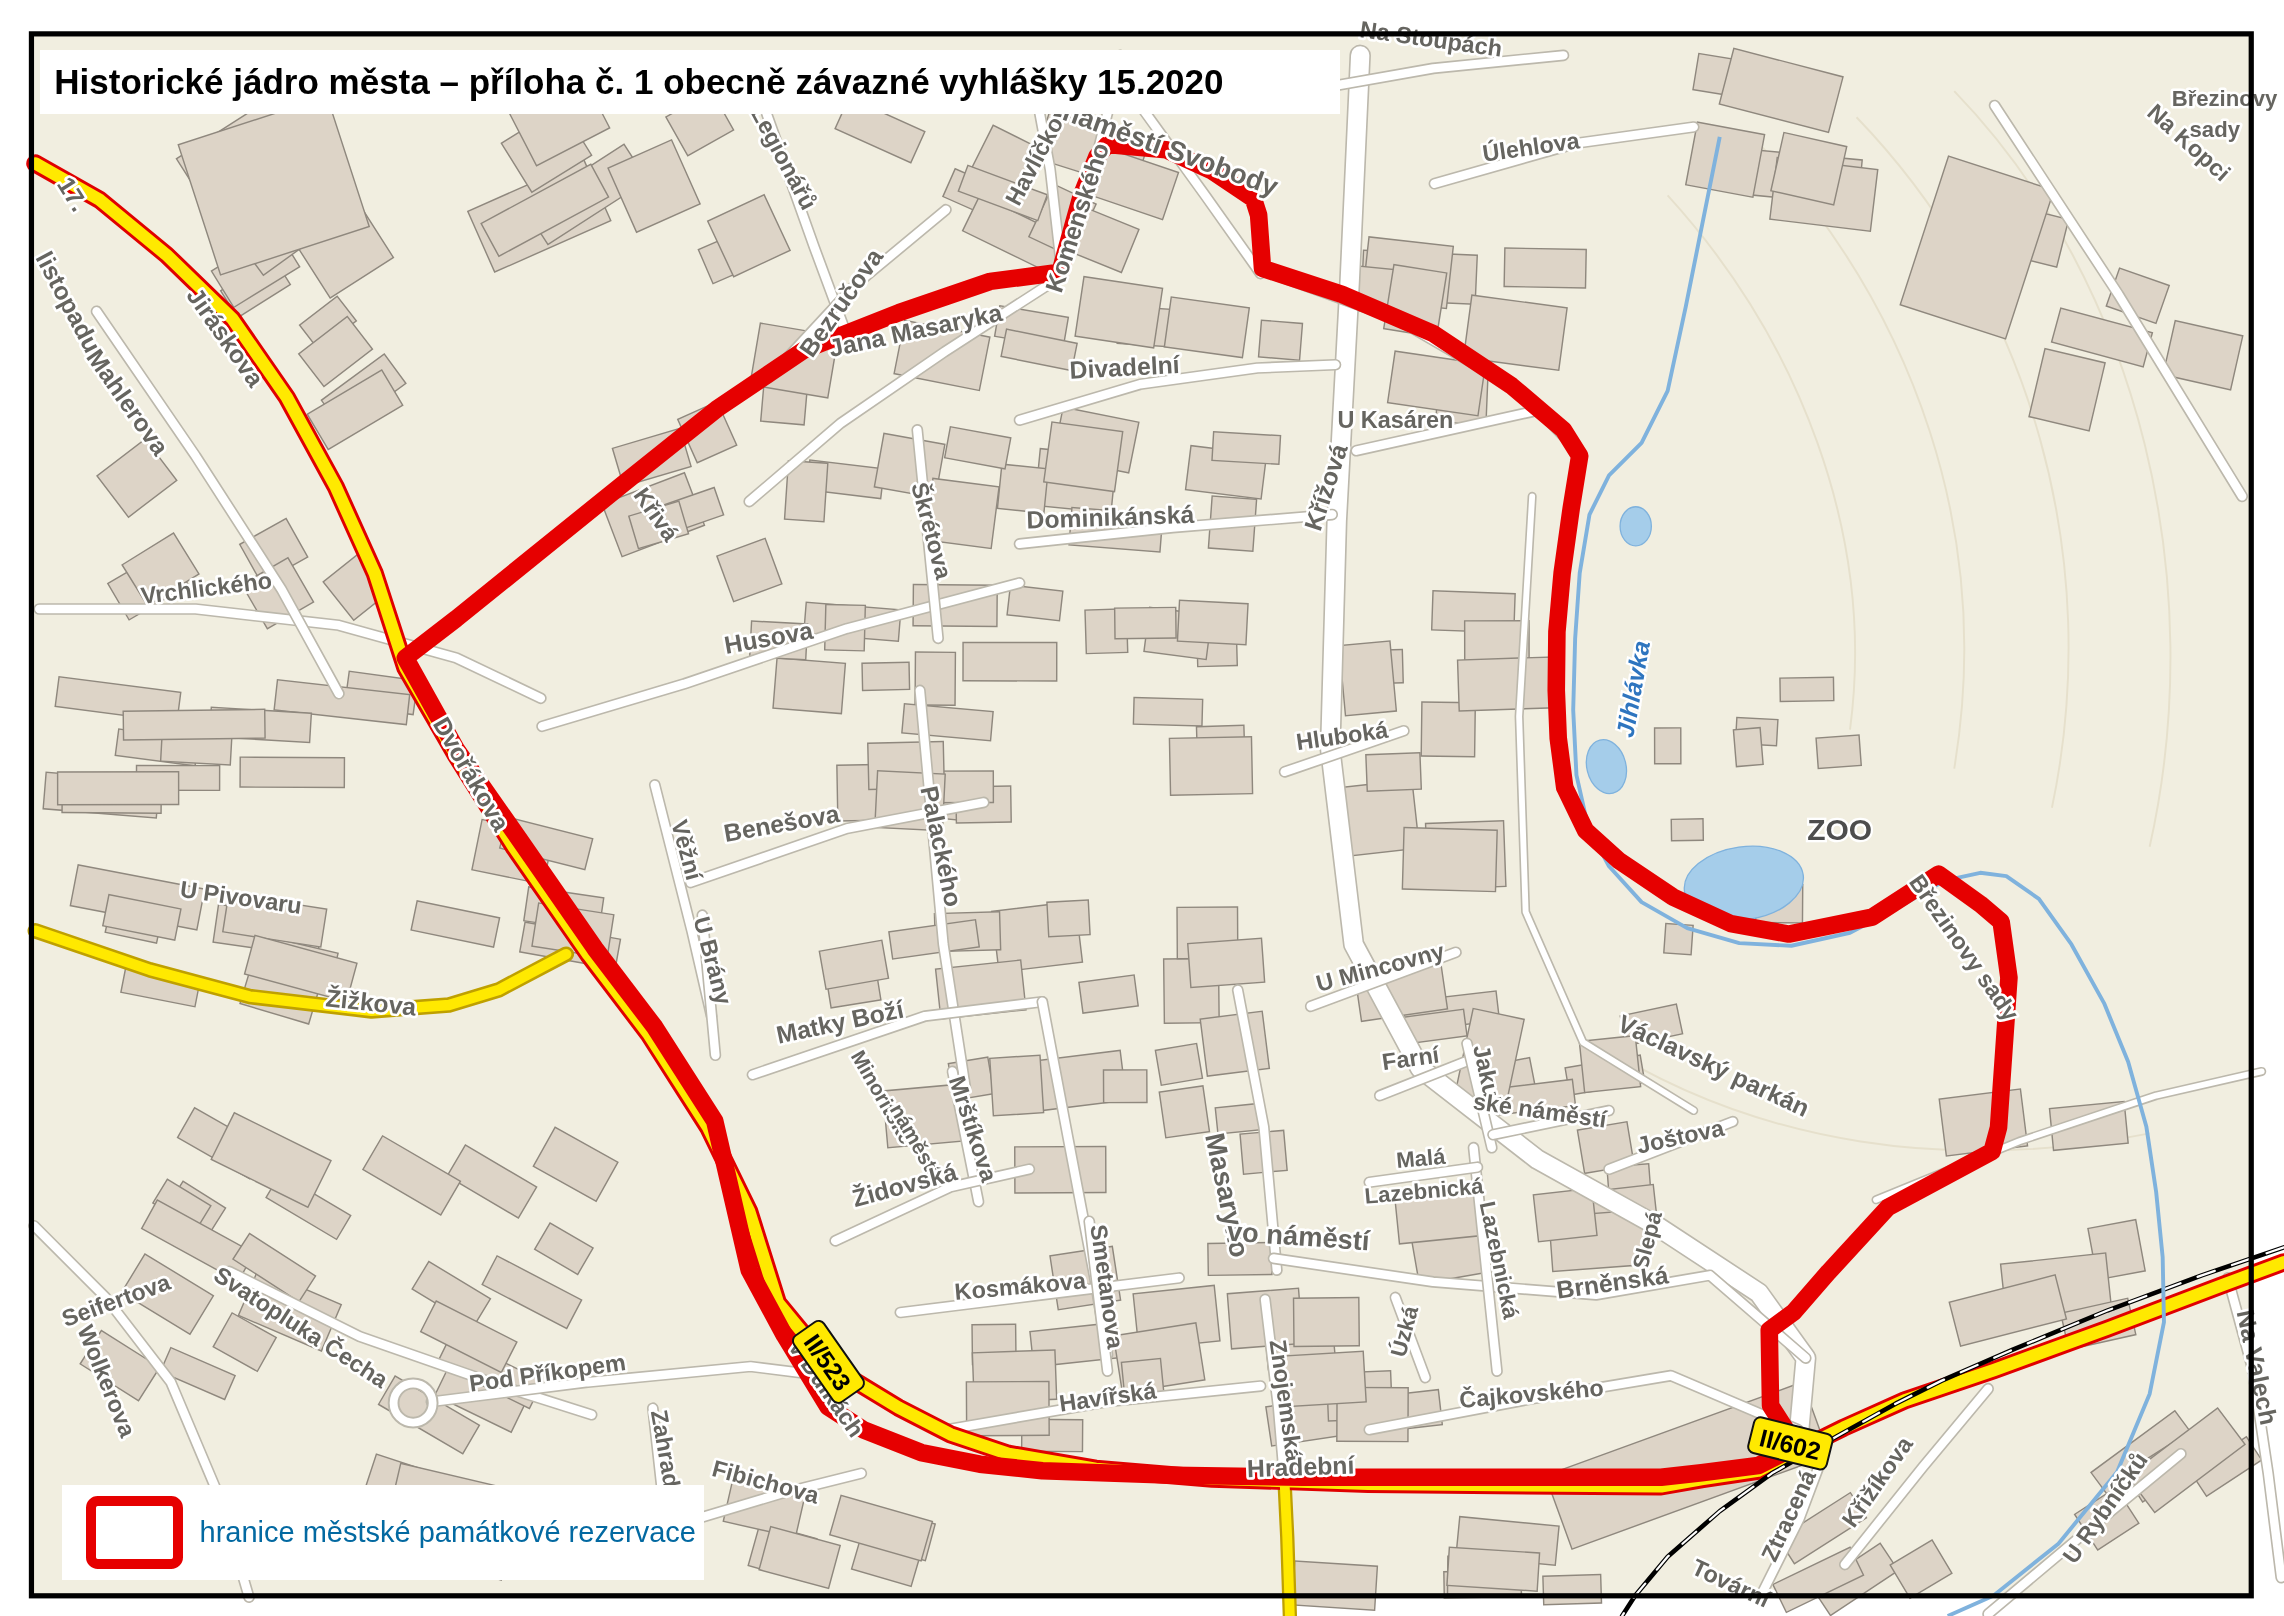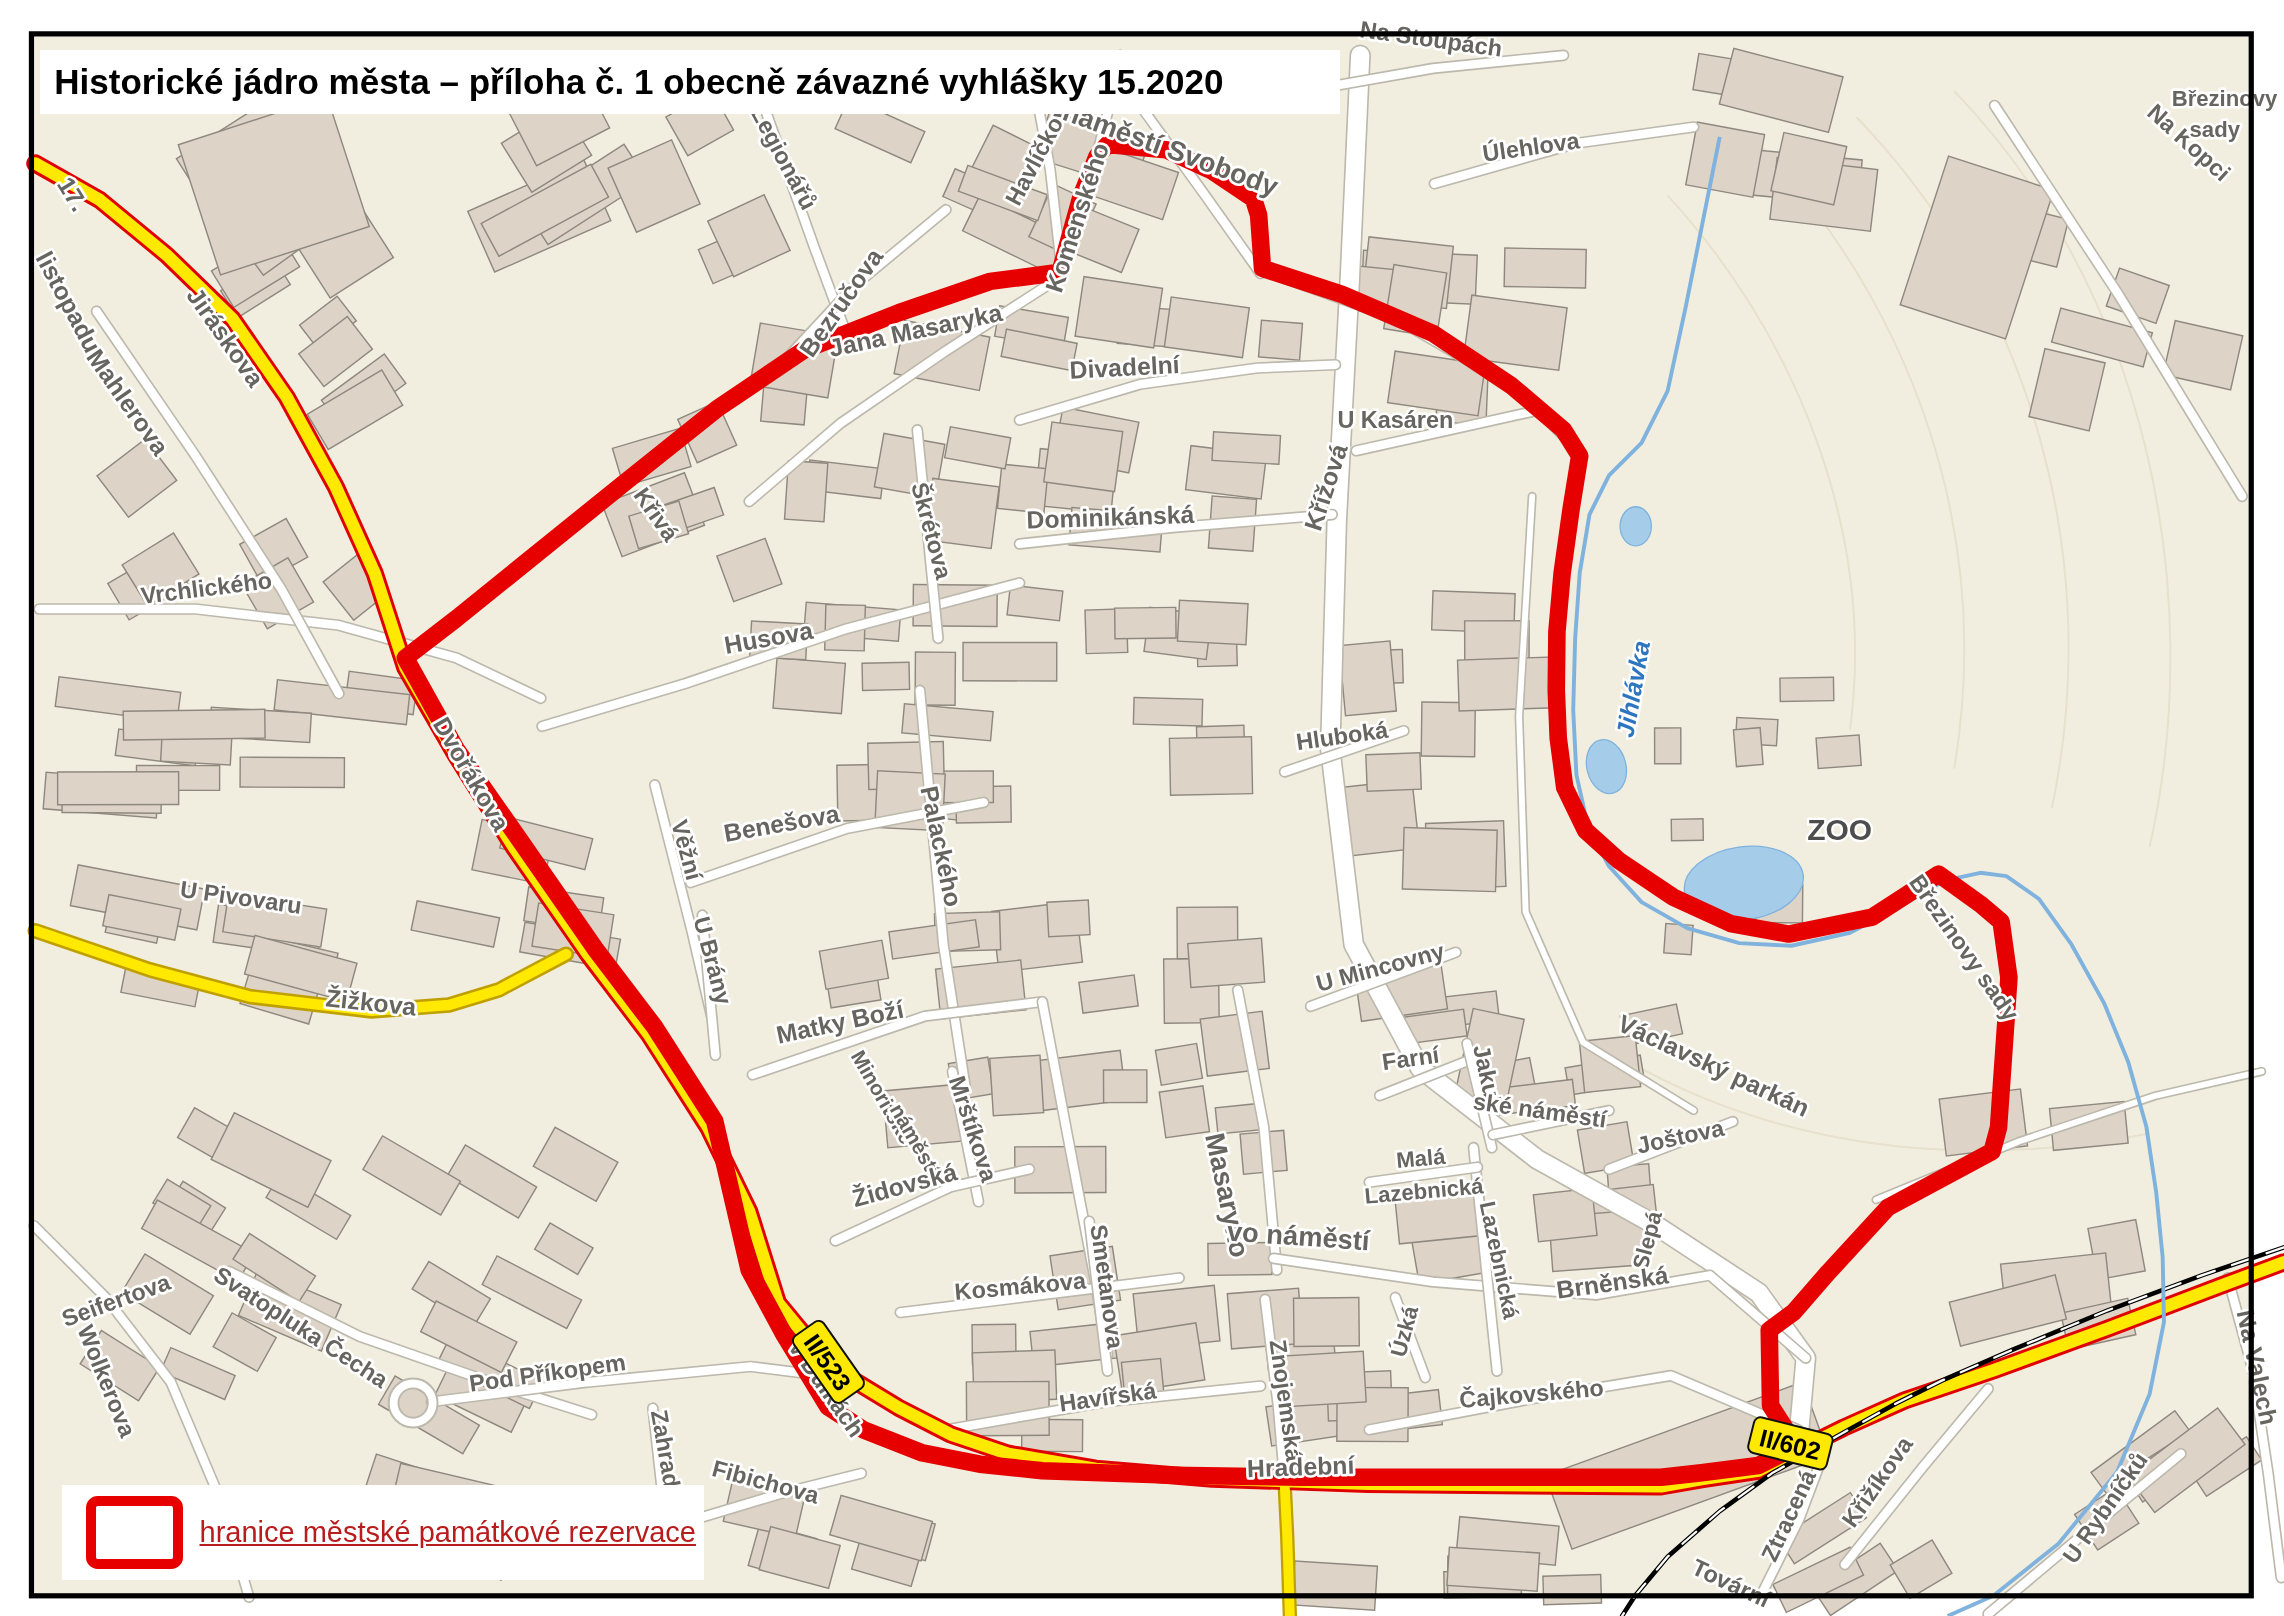--- a/index.html
+++ b/index.html
@@ -4,21 +4,21 @@
 <style>
   html,body{margin:0;padding:0;background:#ffffff;}
   body{width:2284px;height:1616px;position:relative;font-family:"Liberation Sans",sans-serif;overflow:hidden;}
   #map-stage{position:absolute;left:0;top:0;width:2284px;height:1616px;}
   svg{display:block;}
   .overlay-box{position:absolute;background:#ffffff;display:flex;align-items:center;}
   #title-box{left:40px;top:50px;width:1300px;height:64px;padding-left:14.3px;box-sizing:border-box;}
   #title-box span{font-size:35px;font-weight:bold;color:#000;white-space:nowrap;letter-spacing:0px;}
   #legend-box{left:62px;top:1485px;width:642px;height:95px;}
   #legend-swatch{width:77px;height:53px;margin-left:23.5px;border:10.4px solid #e60000;border-radius:11.7px;background:#fff;box-sizing:content-box;}
-  #legend-box span{font-size:29px;color:#b91c1c;margin-left:17px;white-space:nowrap;text-decoration:underline;}
+  #legend-box span{font-size:29px;color:#0369a1;margin-left:17px;white-space:nowrap;}
   .txt{paint-order:stroke;stroke:#ffffff;stroke-width:8px;stroke-linejoin:round;font-weight:bold;fill:#666560;}
   .txt-river{paint-order:stroke;stroke:#ffffff;stroke-width:7px;font-style:italic;fill:#2e75bf;font-weight:bold;}
   .txt-area{paint-order:stroke;stroke:#ffffff;stroke-width:7px;fill:#4d4d4d;font-weight:bold;}
   .txt-shield{fill:#000;font-weight:bold;text-anchor:middle;}
 </style>
 </head>
 <body>
 
 <div id="map-stage">
     <svg width="2284" height="1616" viewBox="0 0 3506 2481">

